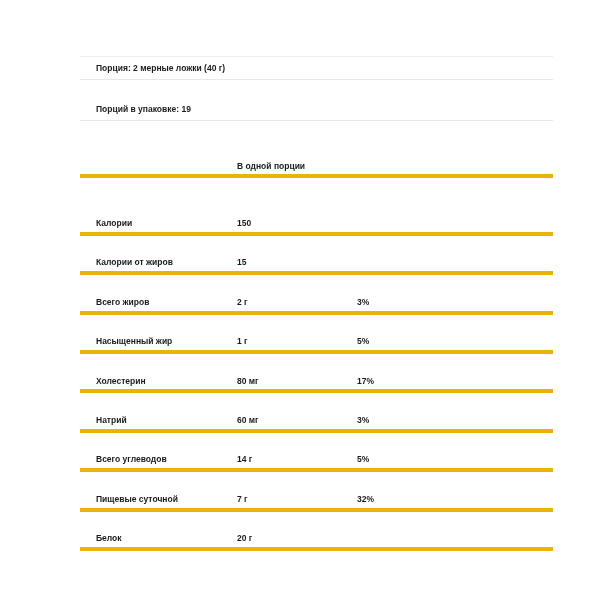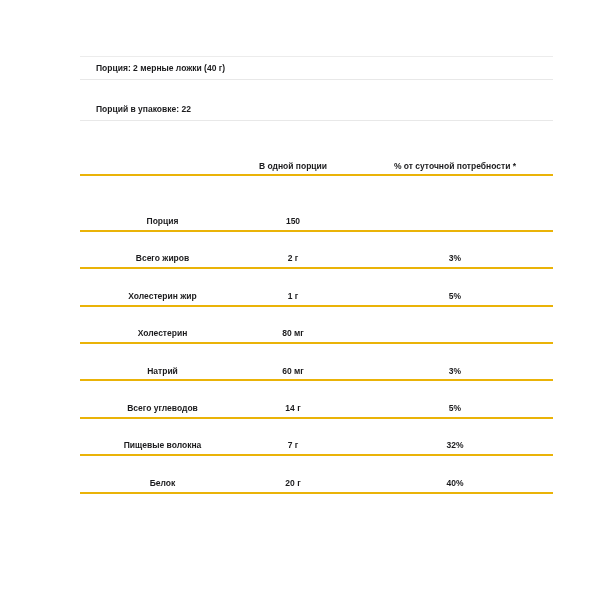--- a/index.html
+++ b/index.html
@@ -19,84 +19,87 @@
     border-bottom: 1px solid #e8e8e8;
     font-size: 8.5px;
   }
   .content > .intro-row:first-child { border-top: 1px solid #ececec; }
 
   .t1row {
     display: grid;
     grid-template-columns: 141px 120px auto;
     align-items: center;
     height: 17.4px;
-    border-bottom: 2px solid #eab308;
+    border-bottom: 4px solid #eab308;
     font-size: 8.5px;
-    text-align: center;
   }
 
   span, div, p { white-space: pre-line; padding-left: 8px; }
 </style>
 </head>
 <body>
 
 <div class="sheet">
   <div class="content">
 
     <div class="intro-row">
       <span>Порция: 2 мерные ложки (40 г)</span>
     </div>
     <div class="intro-row">
-      <span>Порций в упаковке: 22</span>
+      <span>Порций в упаковке: 19</span>
     </div>
 
     <div class="t1row">
       <span></span>
       <span>В одной порции</span>
-      <span>% от суточной потребности *</span>
     </div>
 
     <div class="t1row">
-      <span>Порция</span>
+      <span>Калории</span>
       <span>150</span>
+      <span></span>
+    </div>
+    <div class="t1row">
+      <span>Калории от жиров</span>
+      <span>15</span>
       <span></span>
     </div>
     <div class="t1row">
       <span>Всего жиров</span>
       <span>2 г</span>
       <span>3%</span>
     </div>
     <div class="t1row">
-      <span>Холестерин жир</span>
+      <span>Насыщенный жир</span>
       <span>1 г</span>
       <span>5%</span>
     </div>
     <div class="t1row">
       <span>Холестерин</span>
       <span>80 мг</span>
+      <span>17%</span>
     </div>
     <div class="t1row">
       <span>Натрий</span>
       <span>60 мг</span>
       <span>3%</span>
     </div>
     <div class="t1row">
       <span>Всего углеводов</span>
       <span>14 г</span>
       <span>5%</span>
     </div>
     <div class="t1row">
-      <span>Пищевые волокна</span>
+      <span>Пищевые суточной</span>
       <span>7 г</span>
       <span>32%</span>
     </div>
     <div class="t1row">
       <span>Белок</span>
       <span>20 г</span>
-      <span>40%</span>
     </div>
     
     
     
     
 
     
 
     
 

